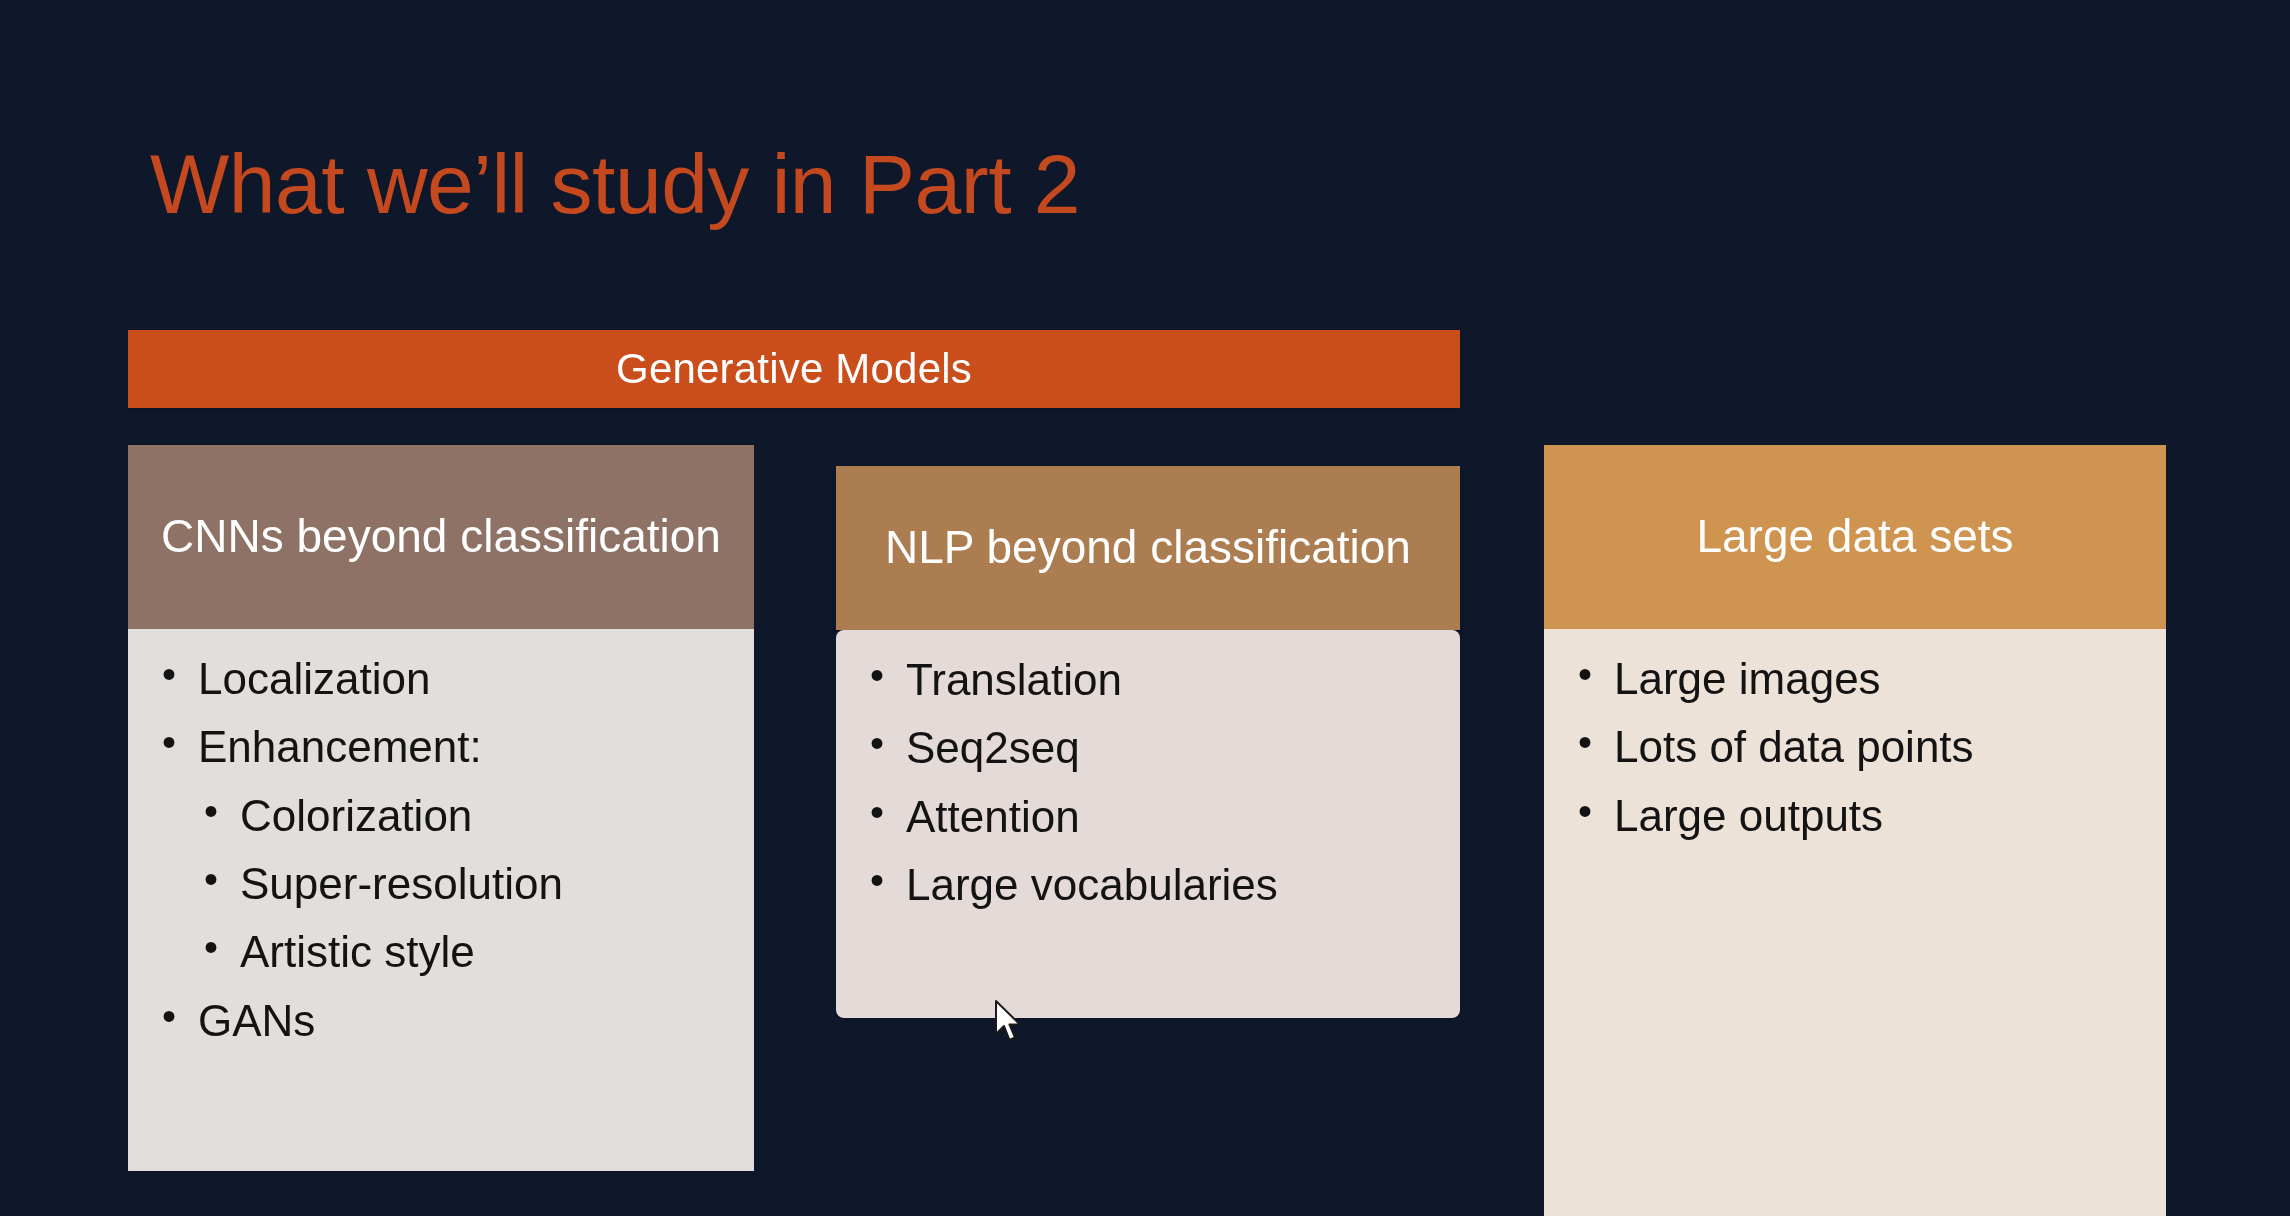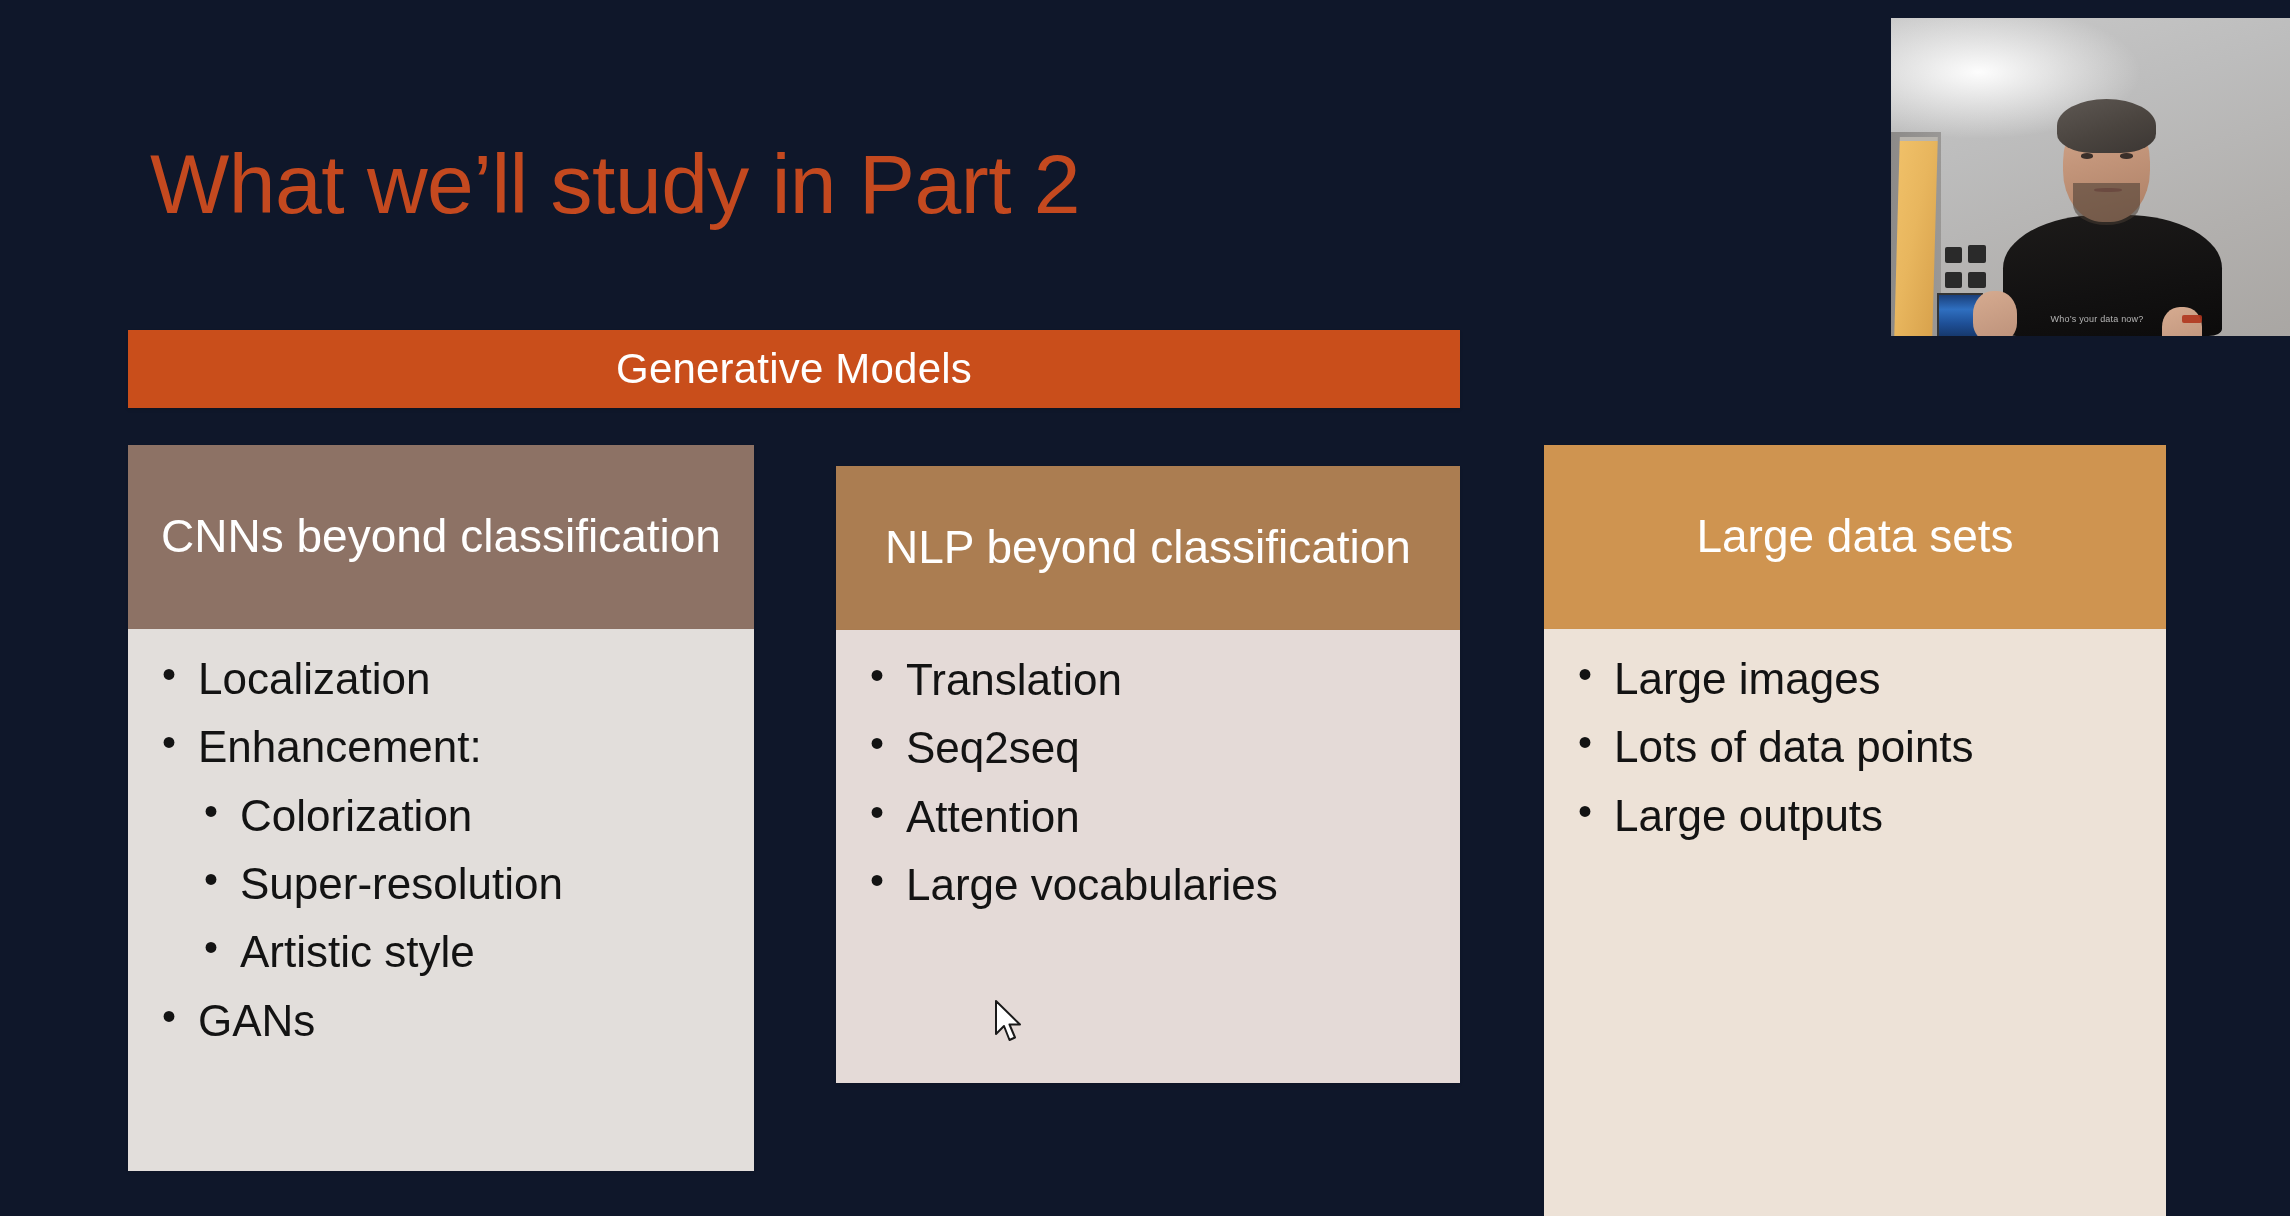--- a/index.html
+++ b/index.html
@@ -79,21 +79,21 @@
   
   #col-cnns   { left: 128px;  width: 626px; }
   #col-nlp    { left: 836px;  width: 624px; }
   #col-data   { left: 1544px; width: 622px; }
 
   #col-cnns  .col-header { height: 184px; background: #8D7265; }
   #col-nlp   .col-header { height: 164px; background: #AB7D51; margin-top: 21px; }
   #col-data  .col-header { height: 184px; background: #CF9450; }
 
   #col-cnns  .col-body { height: 542px; background: #E2DEDB; }
-  #col-nlp   .col-body { height: 453px; background: #E4DAD7; }
+  #col-nlp   .col-body { height: 388px; background: #E4DAD7; border-radius: 8px; }
   #col-data  .col-body { height: 675px; background: #EDE2D7; }
 
   
   ul.bullets {
     list-style: none;
     margin: 0;
     padding: 0;
   }
   ul.bullets li {
     position: relative;
@@ -310,41 +310,20 @@
     </div>
     <div class="col-body">
       <ul class="bullets">
         <li>Large images</li>
         <li>Lots of data points</li>
         <li>Large outputs</li>
       </ul>
     </div>
   </div>
 
-  <div id="webcam">
-    <div class="wc-wall"></div>
-    <div class="wc-door"></div>
-    <div class="wc-panel"></div>
-    <div class="wc-btn b1"></div>
-    <div class="wc-btn b2"></div>
-    <div class="wc-btn b3"></div>
-    <div class="wc-btn b4"></div>
-    <div class="wc-screen"></div>
-    <div class="wc-torso"></div>
-    <div class="wc-hand l"></div>
-    <div class="wc-hand r"></div>
-    <div class="wc-head"></div>
-    <div class="wc-hair"></div>
-    <div class="wc-eye l"></div>
-    <div class="wc-eye r"></div>
-    <div class="wc-beard"></div>
-    <div class="wc-mouth"></div>
-    <div class="wc-shirt-text">Who’s your data now?</div>
-    <div class="wc-logo"></div>
-  </div>
 
   <div id="cursor">
     <svg width="34" height="46" viewBox="0 0 34 46" xmlns="http://www.w3.org/2000/svg">
       <path d="M3 2 L3 35 L11 27 L16.5 41 L22 38.5 L16.5 25.5 L27 25.5 Z" fill="#ffffff" stroke="#1a1a1a" stroke-width="2" stroke-linejoin="round"></path>
     </svg>
   </div>
 
 </div>
 
 </body></html>

